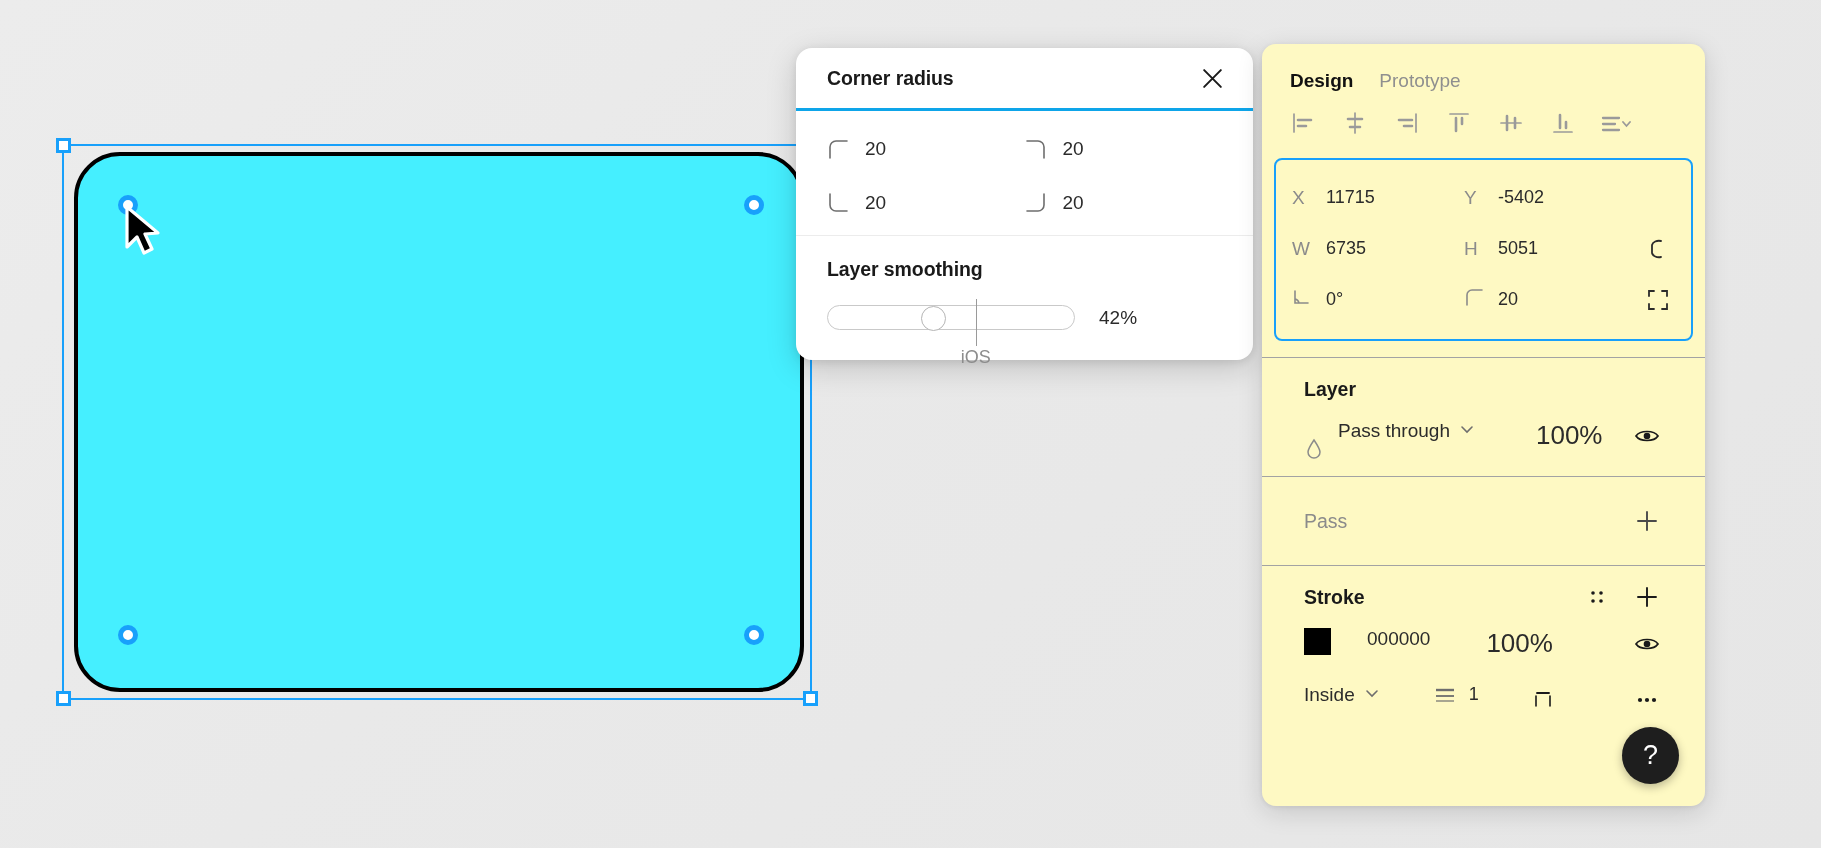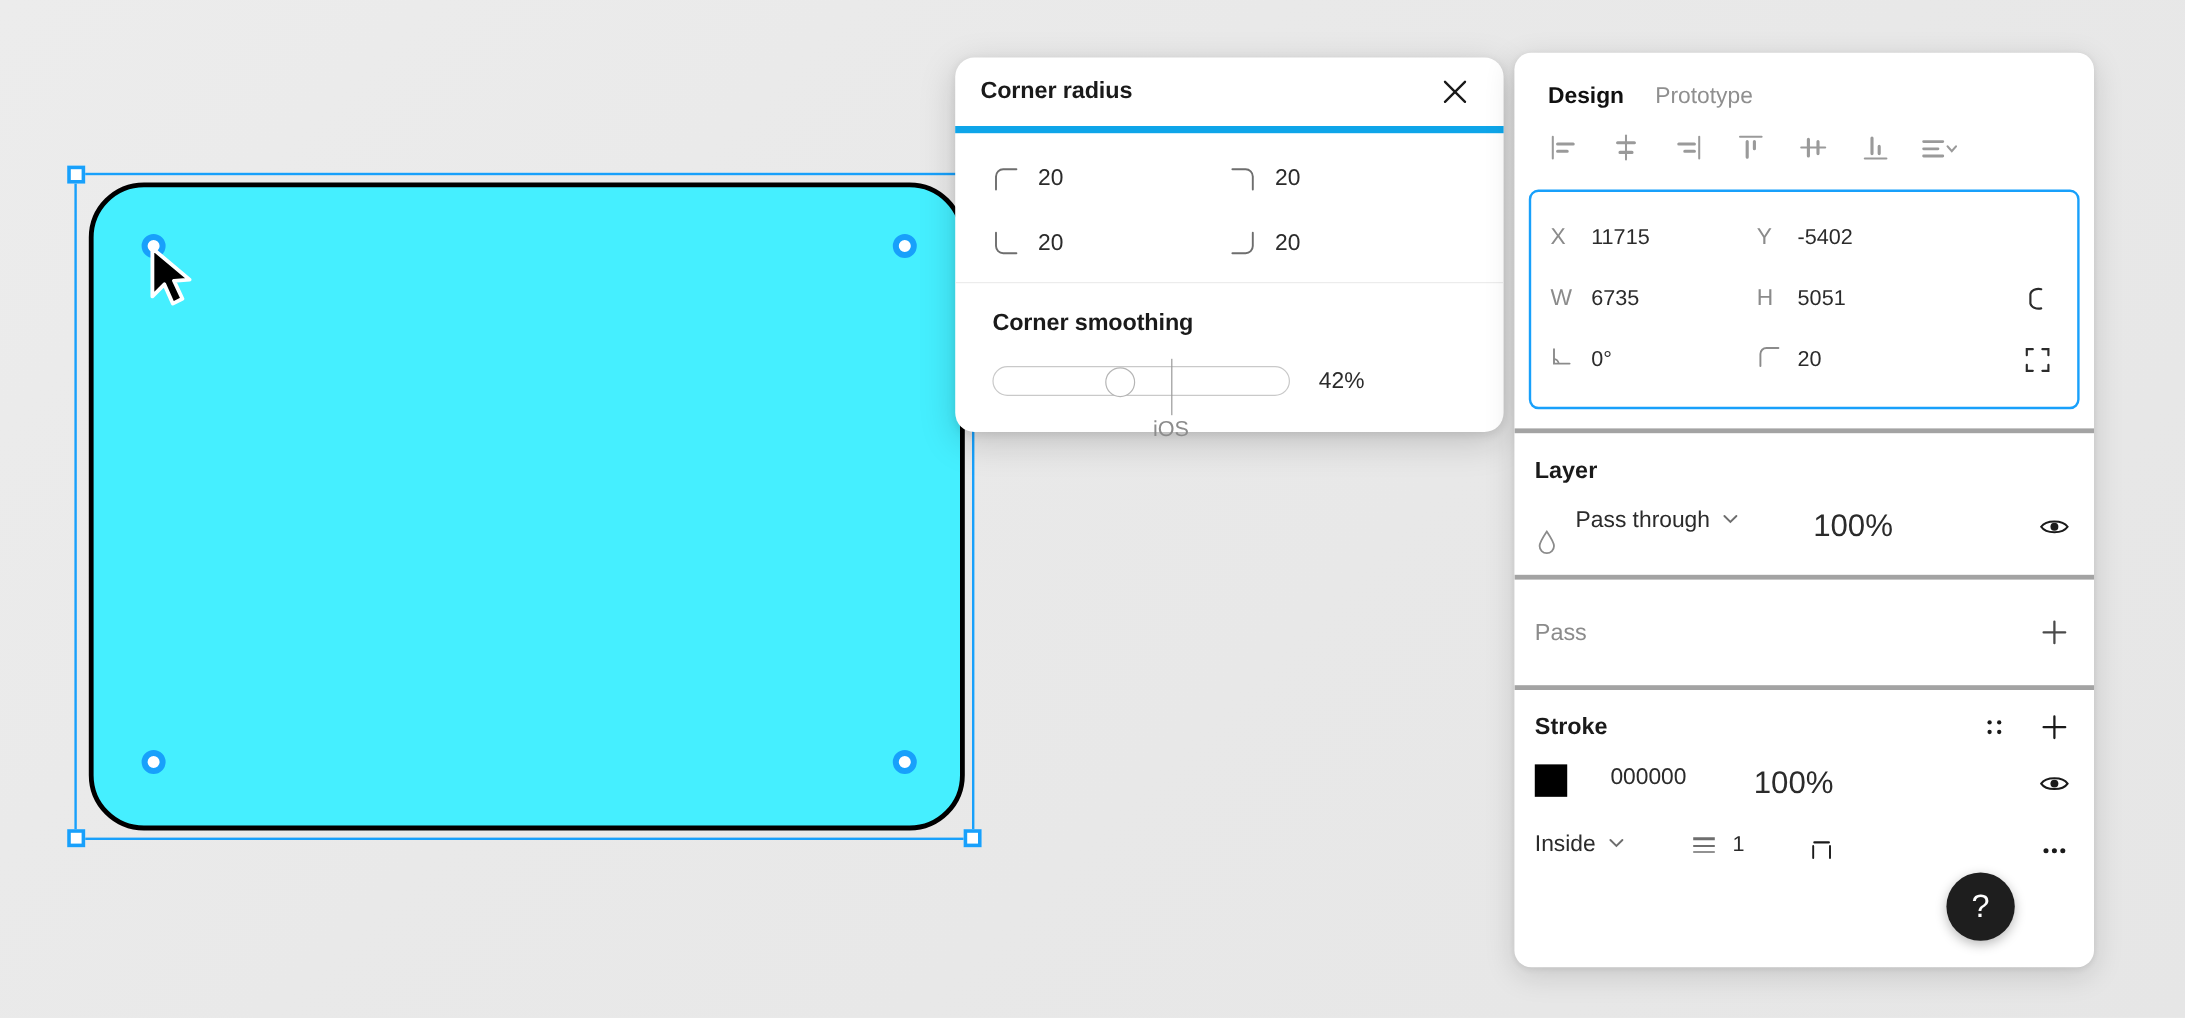--- a/index.html
+++ b/index.html
@@ -65,22 +65,22 @@
     position: absolute;
     left: 796px; top: 48px;
     width: 457px;
     background: #ffffff;
     border-radius: 16px;
     box-shadow: 0 8px 30px rgba(0,0,0,.17), 0 2px 8px rgba(0,0,0,.09);
   }
   #popover-header {
     height: 63px;
     display: flex; align-items: center;
-    padding: 0 26px 0 21px;
-    border-bottom: 6px solid #0ea5e9;
+    padding: 0 26px 0 31px;
+    border-bottom: 3px solid #0ea5e9;
   }
   #popover-title {
     font-size: 19.5px; font-weight: bold; color: #1a1a1a;
     letter-spacing: -.1px;
   }
   #popover-close {
     margin-left: auto;
     width: 30px; height: 30px;
     display: flex; align-items: center; justify-content: center;
     cursor: pointer;
@@ -127,22 +127,22 @@
     top: 42px;
     font-size: 18px; color: #8c8c8c;
     transform: translateX(-50%);
   }
   #smoothing-value { font-size: 19px; color: #2b2b2b; }
 
   
   #design-panel {
     position: absolute;
     left: 1262px; top: 44px;
-    width: 483px; height: 762px;
-    background: #ffffff;
+    width: 443px; height: 762px;
+    background: #fef9c3;
     border-radius: 14px;
     box-shadow: 0 6px 26px rgba(0,0,0,.14), 0 1px 5px rgba(0,0,0,.08);
     overflow: hidden;
   }
   #panel-tabs {
     display: flex; align-items: center; gap: 26px;
     padding: 20px 28px 0 28px;
     height: 54px;
   }
   .panel-tab { font-size: 19px; cursor: pointer; }
@@ -183,22 +183,22 @@
     font-size: 18px; color: #2b2b2b;
   }
   .prop-trailing-icon {
     margin-left: auto;
     width: 34px; height: 34px;
     display: flex; align-items: center; justify-content: center;
     cursor: pointer;
   }
 
   .panel-section {
-    border-top: 4px solid #a3a3a3;
-    padding: 0 17px;
+    border-top: 1px solid #a3a3a3;
+    padding: 0 42px;
   }
   .section-head {
     display: flex; align-items: center;
     height: 62px;
   }
   .section-title { font-size: 19.5px; font-weight: bold; color: #1a1a1a; }
   .section-title.muted { color: #8b8b8b; font-weight: normal; }
   .section-actions { margin-left: auto; display: flex; align-items: center; gap: 18px; }
   .icon-btn {
     width: 32px; height: 32px;
@@ -296,21 +296,21 @@
       <svg width="22" height="22" viewBox="0 0 22 22">
         <path d="M19 2 L19 13 A6 6 0 0 1 13 19 L2 19" fill="none" stroke="#6e6e6e" stroke-width="1.6" stroke-linecap="round"></path>
       </svg>
       <span class="val">20</span>
     </div>
   </div>
 
   <div class="section-divider"></div>
 
   <div id="smoothing-block">
-    <div id="smoothing-title">Corner smoothing</div>
+    <div id="smoothing-title">Layer smoothing</div>
 
     <div id="smoothing-row">
       <div id="slider-wrap">
         <div id="slider-track"></div>
         <div id="slider-tick" style="left: 148.8px;"></div>
         <div id="slider-thumb" style="left: 93.66px;"></div>
         <div id="slider-tick-label" style="left: 148.8px;">iOS</div>
       </div>
       <span id="smoothing-value">42%</span>
     </div>

